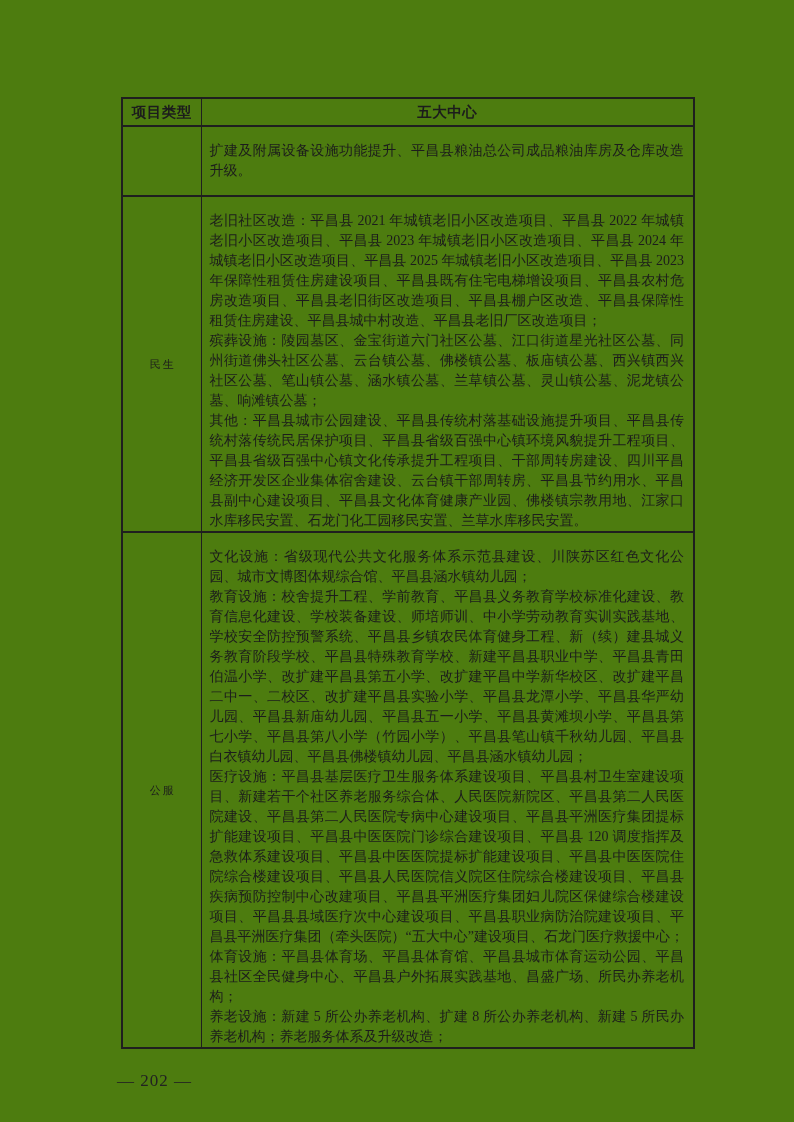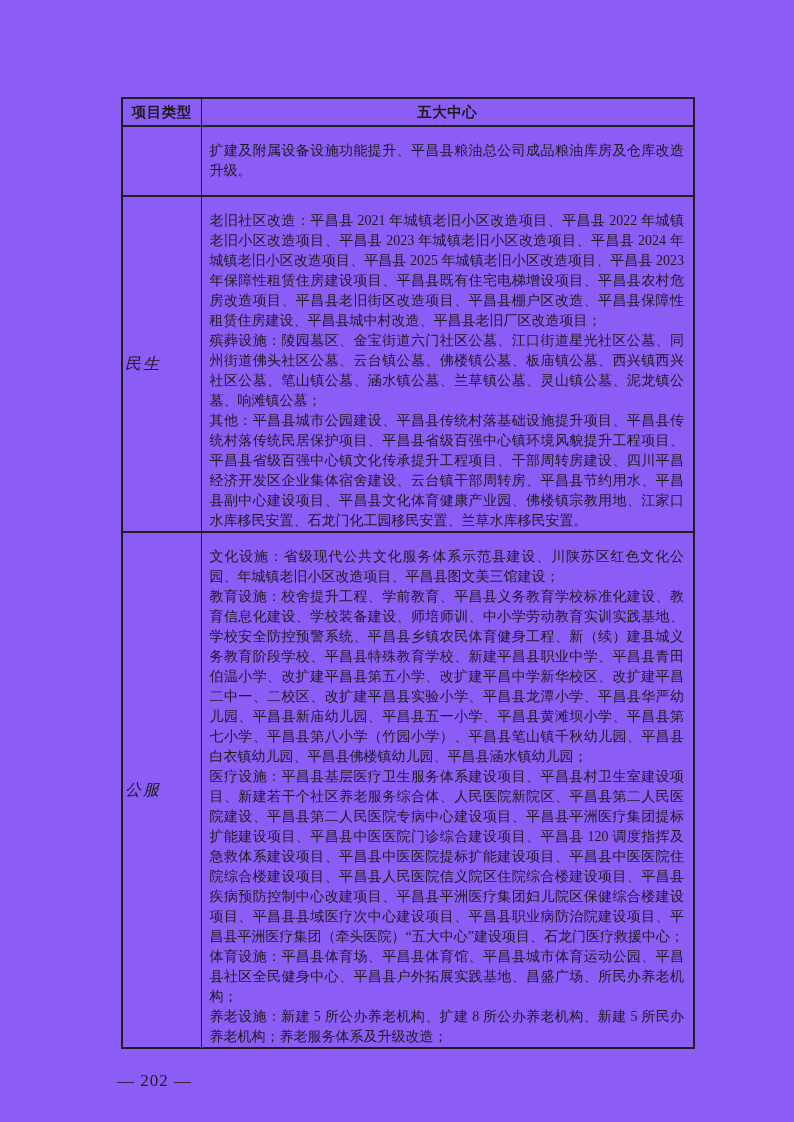--- a/index.html
+++ b/index.html
@@ -8,21 +8,21 @@
     width: 794px;
     height: 1122px;
     position: relative;
     overflow: hidden;
     font-family: "Liberation Serif", "DejaVu Serif", serif;
     color: #1c1c1c;
   }
   .page {
     position: absolute;
     inset: 0;
-    background: #8b5cf6;
+    background: #4d7c0f;
   }
   table.doc-table {
     position: absolute;
     left: 121px;
     top: 97px;
     width: 574px;
     border-collapse: collapse;
     table-layout: fixed;
     border: 2px solid #1f1f1f;
   }
@@ -38,25 +38,25 @@
     font-size: 14.5px;
     font-weight: bold;
     text-align: center;
     vertical-align: middle;
     letter-spacing: 0.5px;
   }
   tr.row-0 { height: 70px; }
   tr.row-1 { height: 321px; }
   tr.row-2 { height: 480px; }
   td.cell-type {
+    text-align: center;
     vertical-align: middle;
-    font-size: 16px;
+    font-size: 11px;
     letter-spacing: 2px;
     text-indent: 2px;
-    font-style: italic;
   }
   td.cell-name {
     vertical-align: top;
     padding: 14px 9px 0 8px;
     font-size: 14px;
     line-height: 20px;
   }
   .para {
     margin: 0;
     text-align: justify;
@@ -97,21 +97,21 @@
     <td class="cell-type">民生</td>
     <td class="cell-name">
             <p class="para">老旧社区改造：平昌县 2021 年城镇老旧小区改造项目、平昌县 2022 年城镇老旧小区改造项目、平昌县 2023 年城镇老旧小区改造项目、平昌县 2024 年城镇老旧小区改造项目、平昌县 2025 年城镇老旧小区改造项目、平昌县 2023 年保障性租赁住房建设项目、平昌县既有住宅电梯增设项目、平昌县农村危房改造项目、平昌县老旧街区改造项目、平昌县棚户区改造、平昌县保障性租赁住房建设、平昌县城中村改造、平昌县老旧厂区改造项目；</p>
             <p class="para">殡葬设施：陵园墓区、金宝街道六门社区公墓、江口街道星光社区公墓、同州街道佛头社区公墓、云台镇公墓、佛楼镇公墓、板庙镇公墓、西兴镇西兴社区公墓、笔山镇公墓、涵水镇公墓、兰草镇公墓、灵山镇公墓、泥龙镇公墓、响滩镇公墓；</p>
             <p class="para">其他：平昌县城市公园建设、平昌县传统村落基础设施提升项目、平昌县传统村落传统民居保护项目、平昌县省级百强中心镇环境风貌提升工程项目、平昌县省级百强中心镇文化传承提升工程项目、干部周转房建设、四川平昌经济开发区企业集体宿舍建设、云台镇干部周转房、平昌县节约用水、平昌县副中心建设项目、平昌县文化体育健康产业园、佛楼镇宗教用地、江家口水库移民安置、石龙门化工园移民安置、兰草水库移民安置。</p>
           </td>
   </tr>
         <tr class="row-2">
     <td class="cell-type">公服</td>
     <td class="cell-name">
-            <p class="para">文化设施：省级现代公共文化服务体系示范县建设、川陕苏区红色文化公园、年城镇老旧小区改造项目、平昌县图文美三馆建设；</p>
+            <p class="para">文化设施：省级现代公共文化服务体系示范县建设、川陕苏区红色文化公园、城市文博图体规综合馆、平昌县涵水镇幼儿园；</p>
             <p class="para">教育设施：校舍提升工程、学前教育、平昌县义务教育学校标准化建设、教育信息化建设、学校装备建设、师培师训、中小学劳动教育实训实践基地、学校安全防控预警系统、平昌县乡镇农民体育健身工程、新（续）建县城义务教育阶段学校、平昌县特殊教育学校、新建平昌县职业中学、平昌县青田伯温小学、改扩建平昌县第五小学、改扩建平昌中学新华校区、改扩建平昌二中一、二校区、改扩建平昌县实验小学、平昌县龙潭小学、平昌县华严幼儿园、平昌县新庙幼儿园、平昌县五一小学、平昌县黄滩坝小学、平昌县第七小学、平昌县第八小学（竹园小学）、平昌县笔山镇千秋幼儿园、平昌县白衣镇幼儿园、平昌县佛楼镇幼儿园、平昌县涵水镇幼儿园；</p>
             <p class="para">医疗设施：平昌县基层医疗卫生服务体系建设项目、平昌县村卫生室建设项目、新建若干个社区养老服务综合体、人民医院新院区、平昌县第二人民医院建设、平昌县第二人民医院专病中心建设项目、平昌县平洲医疗集团提标扩能建设项目、平昌县中医医院门诊综合建设项目、平昌县 120 调度指挥及急救体系建设项目、平昌县中医医院提标扩能建设项目、平昌县中医医院住院综合楼建设项目、平昌县人民医院信义院区住院综合楼建设项目、平昌县疾病预防控制中心改建项目、平昌县平洲医疗集团妇儿院区保健综合楼建设项目、平昌县县域医疗次中心建设项目、平昌县职业病防治院建设项目、平昌县平洲医疗集团（牵头医院）“五大中心”建设项目、石龙门医疗救援中心；</p>
             <p class="para">体育设施：平昌县体育场、平昌县体育馆、平昌县城市体育运动公园、平昌县社区全民健身中心、平昌县户外拓展实践基地、昌盛广场、所民办养老机构；</p>
             <p class="para">养老设施：新建 5 所公办养老机构、扩建 8 所公办养老机构、新建 5 所民办养老机构；养老服务体系及升级改造；</p>
           </td>
   </tr>
       </tbody>
   </table>
 
   <div class="page-number">— 202 —</div>

